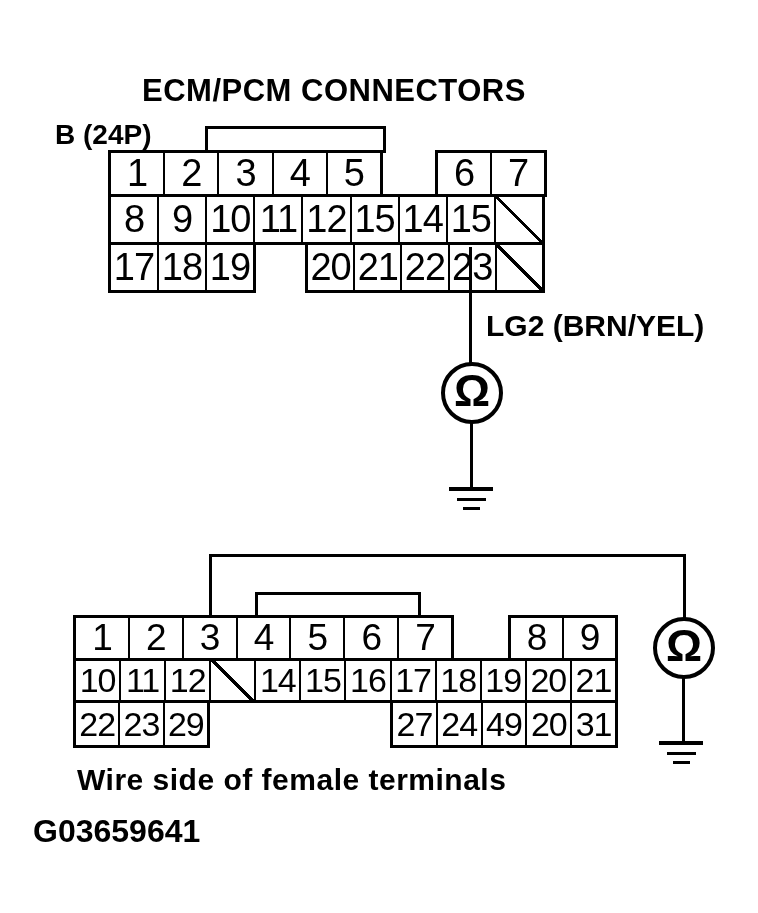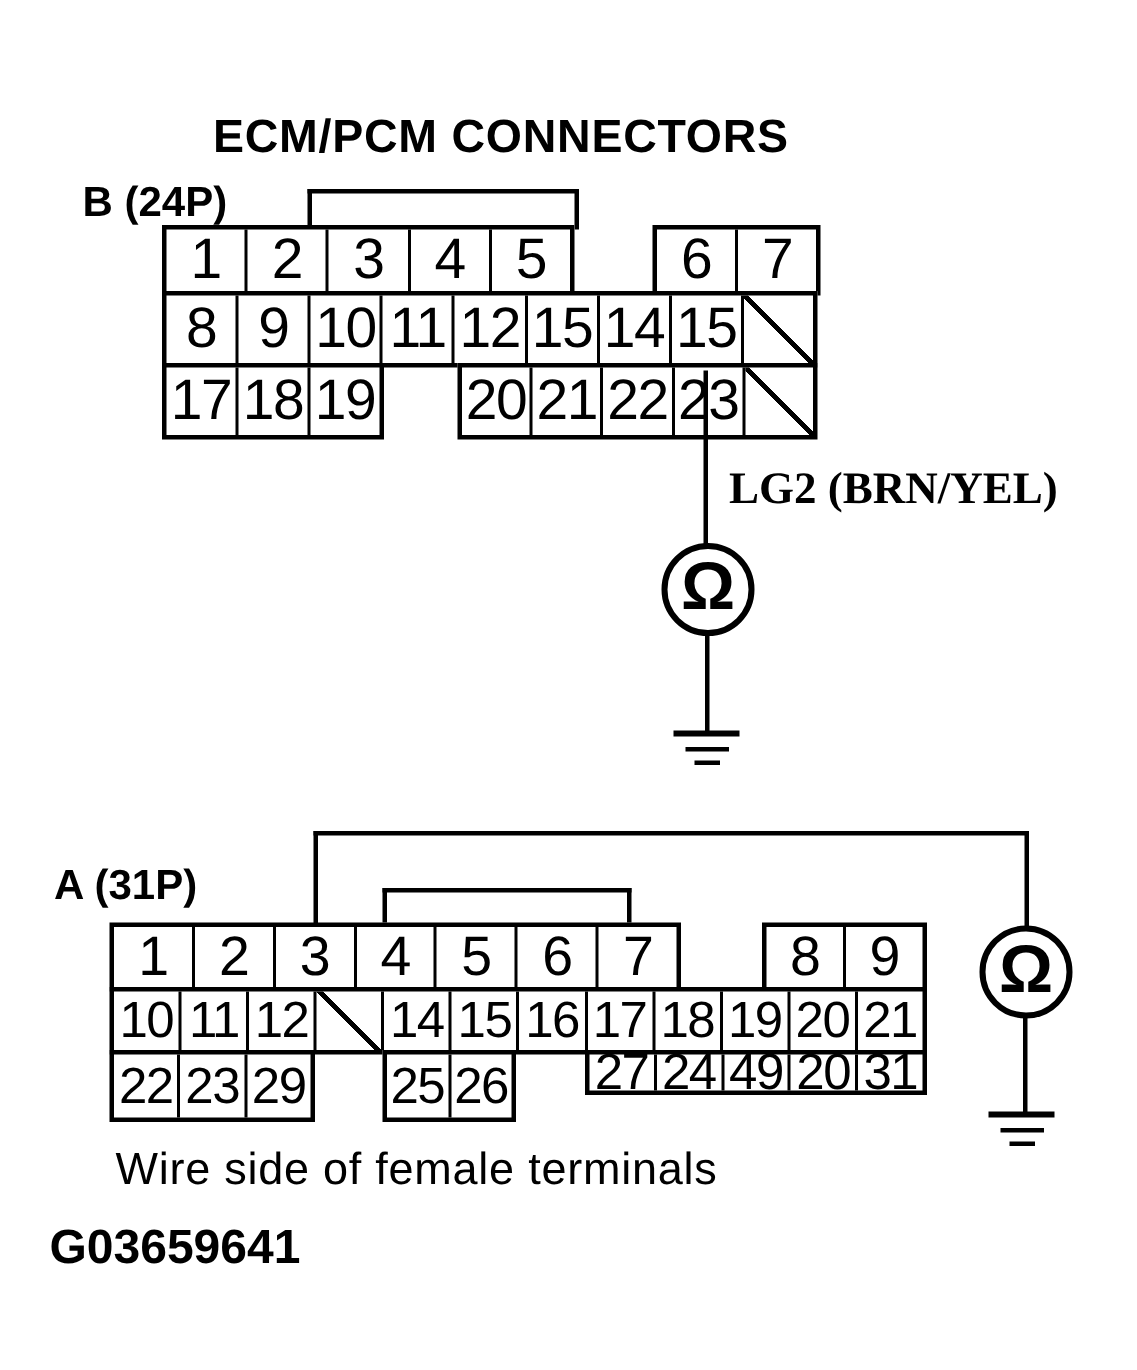--- a/index.html
+++ b/index.html
@@ -8,21 +8,21 @@
     position: relative;
     width: 758px;
     height: 913px;
     background: #ffffff;
     font-family: "Liberation Sans", sans-serif;
     color: #000;
     overflow: hidden;
   }
   .abs { position: absolute; }
   .lbl-bold { font-weight: 700; color:#000; white-space: nowrap; text-align: center; }
-  .lbl-reg  { font-weight: 400; color:#000; white-space: nowrap; }
+  .lbl-reg  { font-weight: 700; color:#000; white-space: nowrap; }
 
   
   .row {
     position: absolute;
     display: flex;
     border: 3px solid #000;
     background: #fff;
   }
   .cell {
     flex: 1 1 0;
@@ -69,21 +69,21 @@
     z-index: 6;
   }
 
   .gnd { position: absolute; display: flex; flex-direction: column; align-items: center; z-index: 6; }
   .gnd .g1 { width: 44px; height: 4px; background: #000; }
   .gnd .g2 { width: 29px; height: 3px; background: #000; margin-top: 7px; }
   .gnd .g3 { width: 17px; height: 3px; background: #000; margin-top: 6px; }
 
   .title { font-size: 31px; letter-spacing: 0.5px; }
   .conn-label { font-size: 28px; }
-  .wire-label { font-size: 30px; font-family: Liberation Serif, serif; }
+  .wire-label { font-size: 30px; }
   .caption { font-size: 30px; letter-spacing: 0.5px; }
   .figid { font-size: 32px; font-weight: 700; }
 </style>
 </head>
 <body>
 
 <div id="page">
 
   <div class="abs lbl-bold title" style="left:142px; top:73px;">ECM/PCM CONNECTORS</div>
 
@@ -142,21 +142,20 @@
     <div class="g1"></div>
     <div class="g2"></div>
     <div class="g3"></div>
   </div>
 
 
   <div class="wire" style="left:209px; top:554px; width:477px; height:3px;"></div>
   <div class="wire" style="left:209px; top:554px; width:3px; height:62px;"></div>
   <div class="wire" style="left:683px; top:554px; width:3px; height:66px;"></div>
 
-  <div class="abs lbl-bold conn-label" style="left:36px; top:574px;">A (31P)</div>
 
   <div class="tab" style="left:255px; top:592px; width:166px; height:26px;"></div>
 
   <div class="row a1-cells" style="left:73px; top:615px; width:381px; height:46px;">
       <div class="cell">1</div>
       <div class="cell">2</div>
       <div class="cell">3</div>
       <div class="cell">4</div>
       <div class="cell">5</div>
       <div class="cell">6</div>
@@ -180,25 +179,21 @@
       <div class="cell">19</div>
       <div class="cell">20</div>
       <div class="cell">21</div>
     </div>
 
   <div class="row a2-cells" style="left:73px; top:700px; width:137px; height:48px;">
       <div class="cell">22</div>
       <div class="cell">23</div>
       <div class="cell">29</div>
     </div>
-  <div class="row a2-cells" style="left:255px; top:700px; width:89px; height:48px;">
-      <div class="cell">25</div>
-      <div class="cell">26</div>
-    </div>
-  <div class="row a2-cells" style="left:390px; top:700px; width:228px; height:30px;">
+  <div class="row a2-cells" style="left:390px; top:700px; width:228px; height:48px;">
       <div class="cell">27</div>
       <div class="cell">24</div>
       <div class="cell">49</div>
       <div class="cell">20</div>
       <div class="cell">31</div>
     </div>
 
   <div class="ohm" style="left:653px; top:617px; width:62px; height:62px;">
     <span>Ω</span>
   </div>

